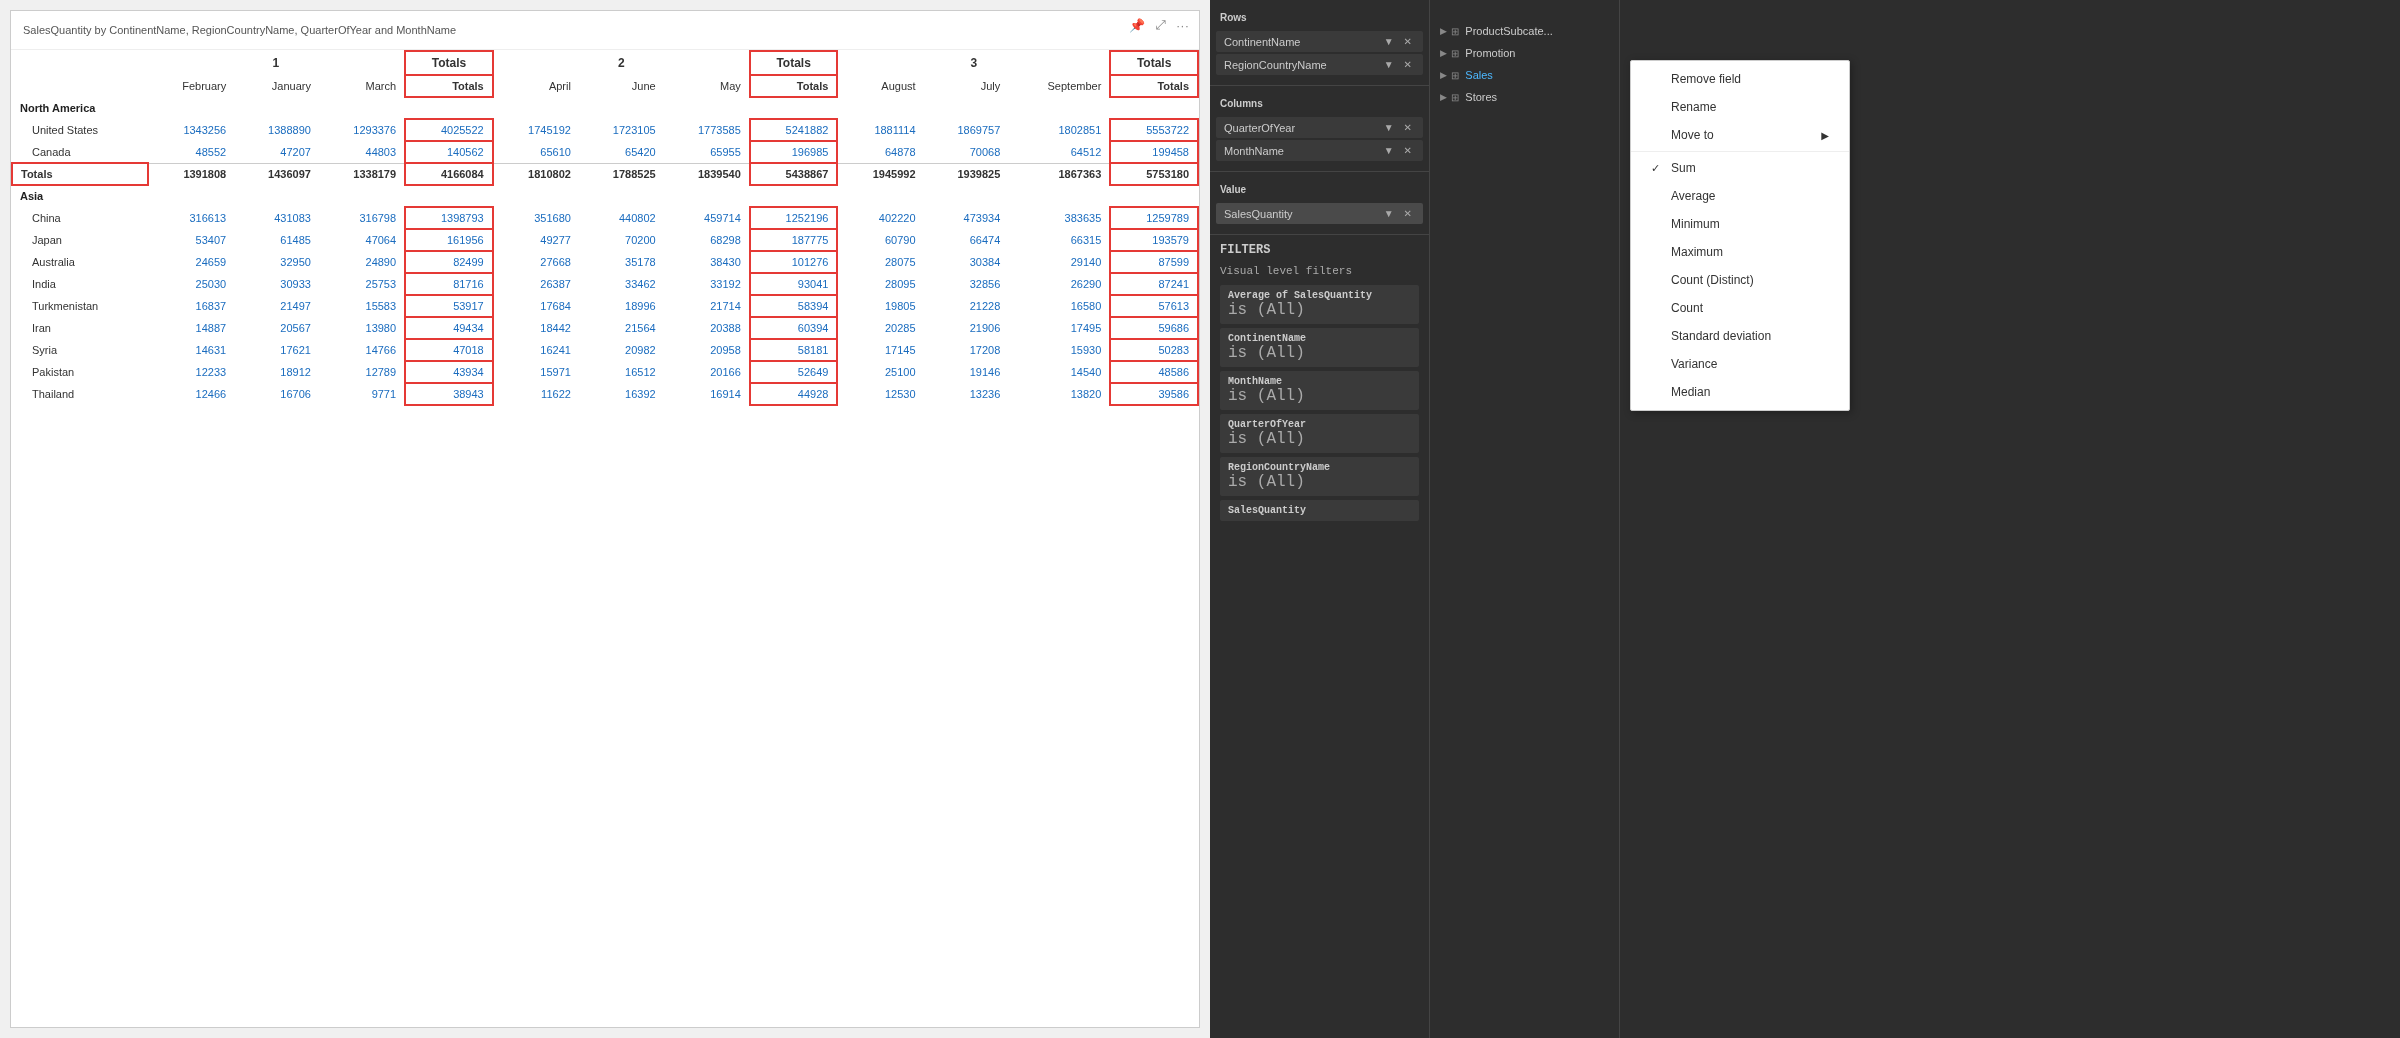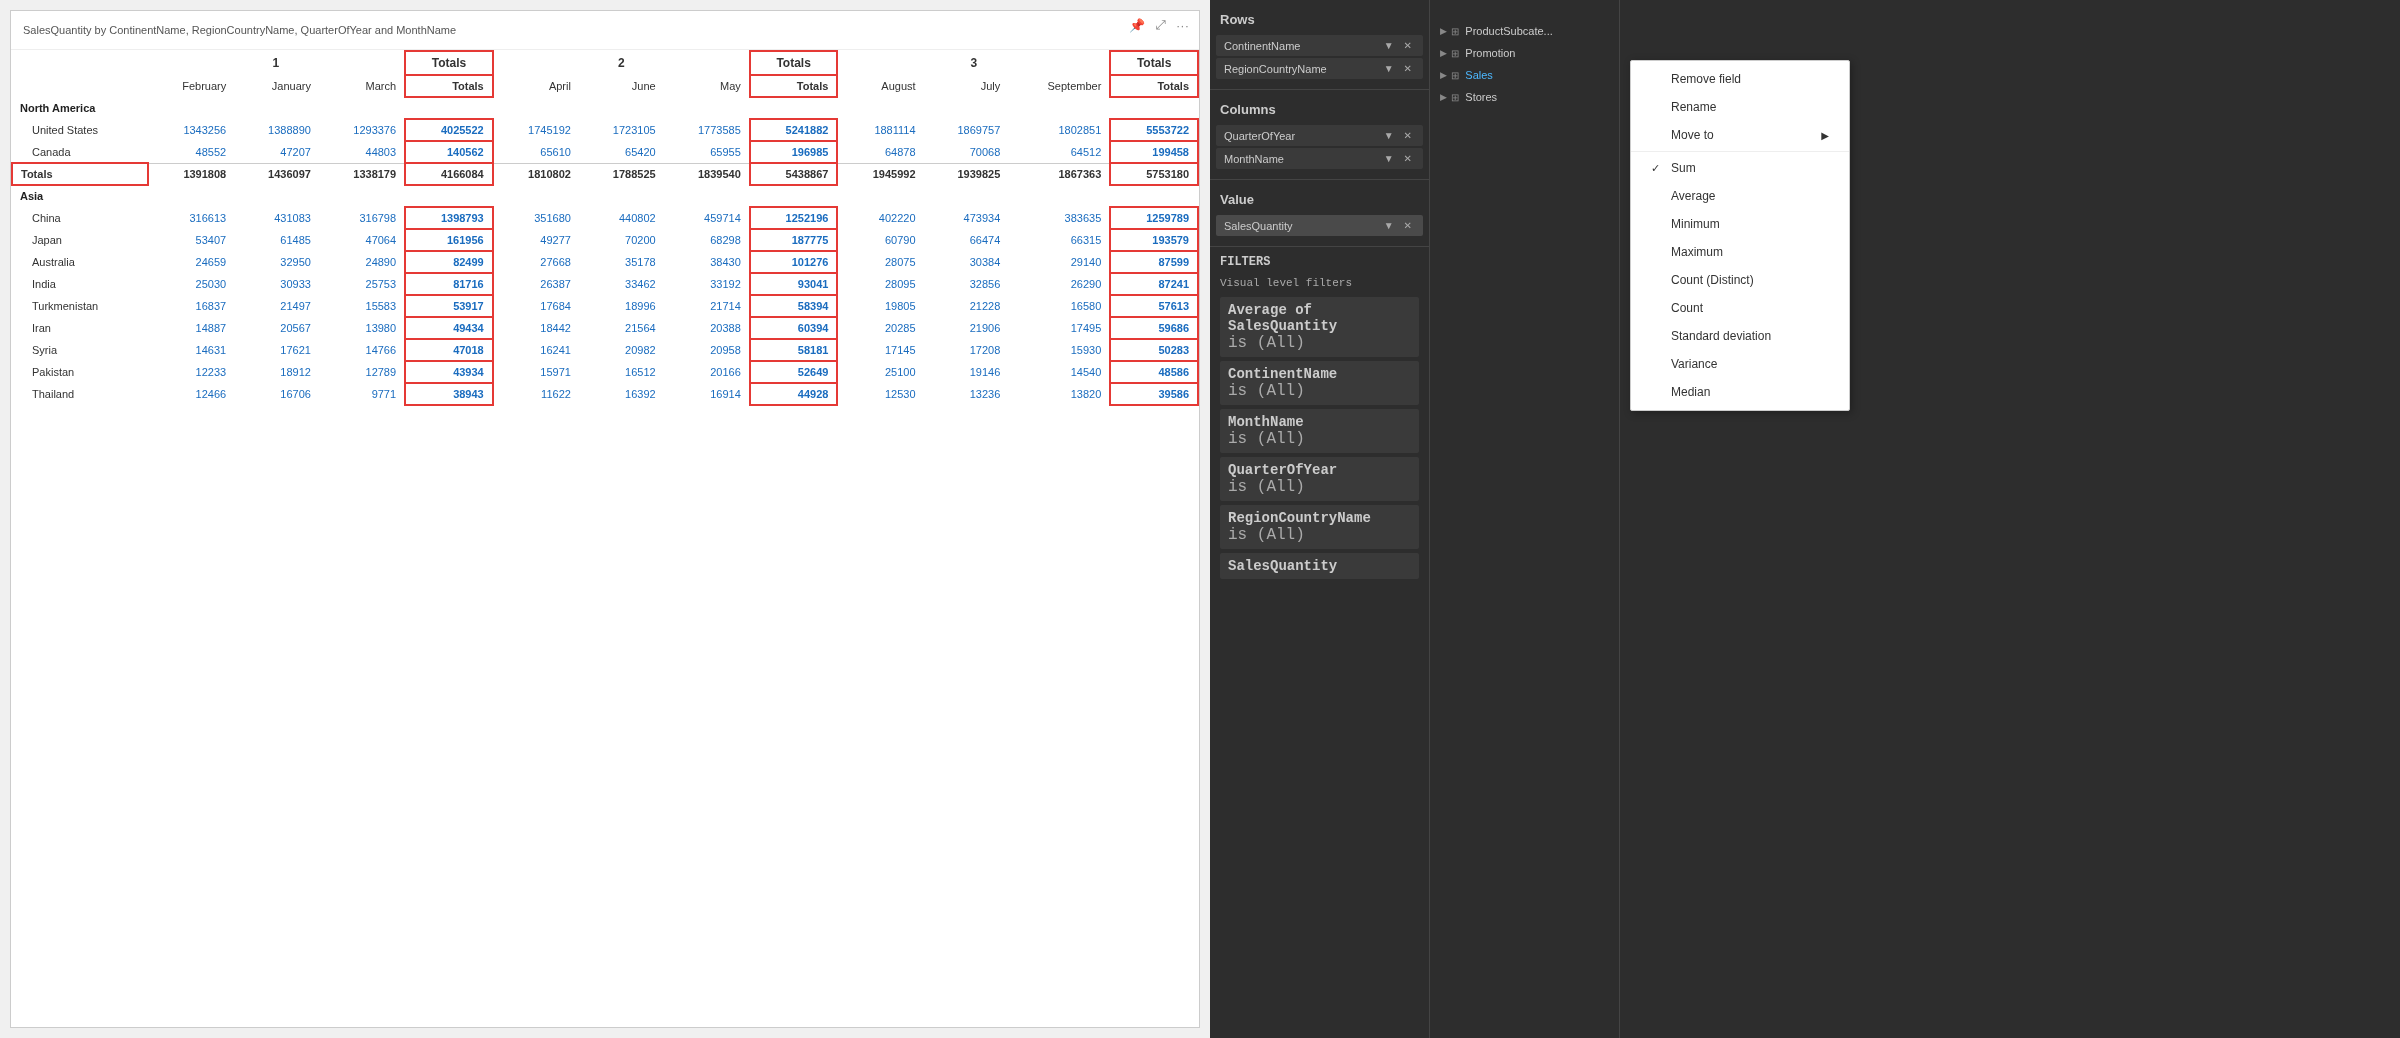--- a/index.html
+++ b/index.html
@@ -96,21 +96,21 @@
       color: #333;
       border-top: 1px solid #ccc;
     }
 
     .totals-row td:first-child {
       border: 2px solid #e53935;
     }
 
     .totals-col {
       border: 2px solid #e53935 !important;
-      font-weight: 700;
+      font-weight: 400;
       color: #1a6cbf;
     }
 
     .totals-row .totals-col {
       color: #333;
     }
 
     
     .right-panel {
       flex: 0 0 1190px;
@@ -170,21 +170,21 @@
       overflow-y: auto;
     }
 
     .config-section {
       border-bottom: 1px solid #444;
       padding: 8px 0;
     }
 
     .config-section-title {
       color: #ccc;
-      font-size: 13px;
+      font-size: 10px;
       font-weight: 600;
       padding: 4px 10px 6px;
     }
 
     .config-field-item {
       display: flex;
       align-items: center;
       justify-content: space-between;
       padding: 4px 8px;
       background: #3a3a3a;
@@ -228,21 +228,21 @@
     .filter-item {
       background: #3a3a3a;
       border-radius: 2px;
       padding: 5px 8px;
       margin-bottom: 4px;
       font-size: 10px;
       color: #bbb;
     }
 
     .filter-item-title {
-      font-size: 14px;
+      font-size: 10px;
       color: #ccc;
       font-weight: 600;
     }
 
     .filter-item-value {
       color: #aaa;
       font-size: 16px;
     }
 
     

